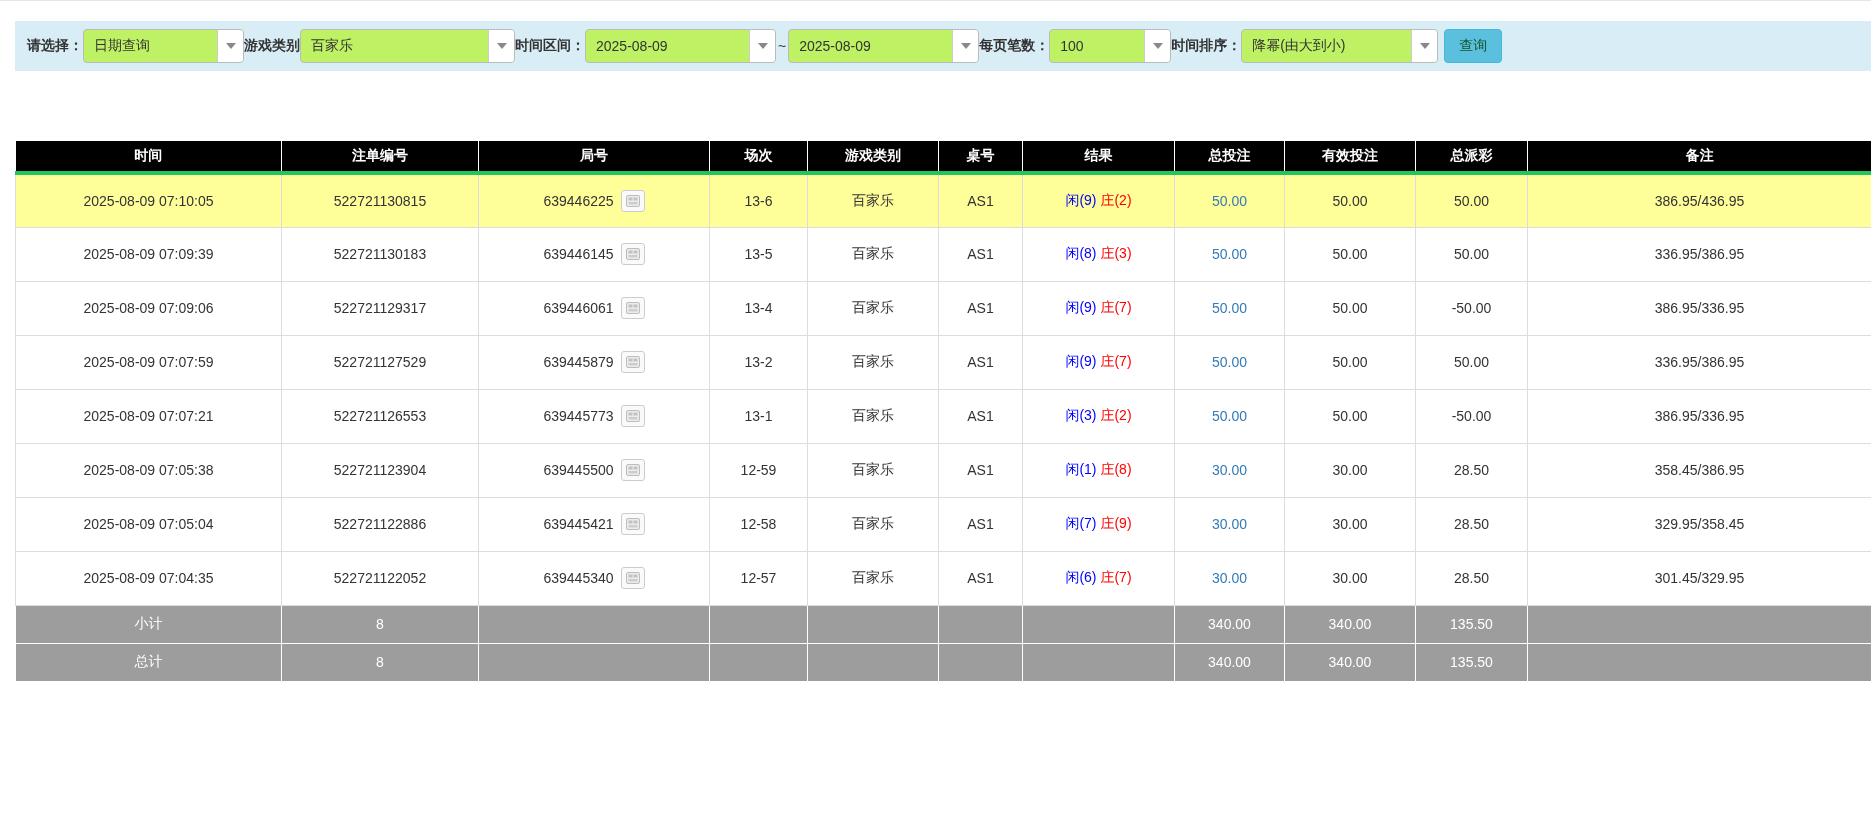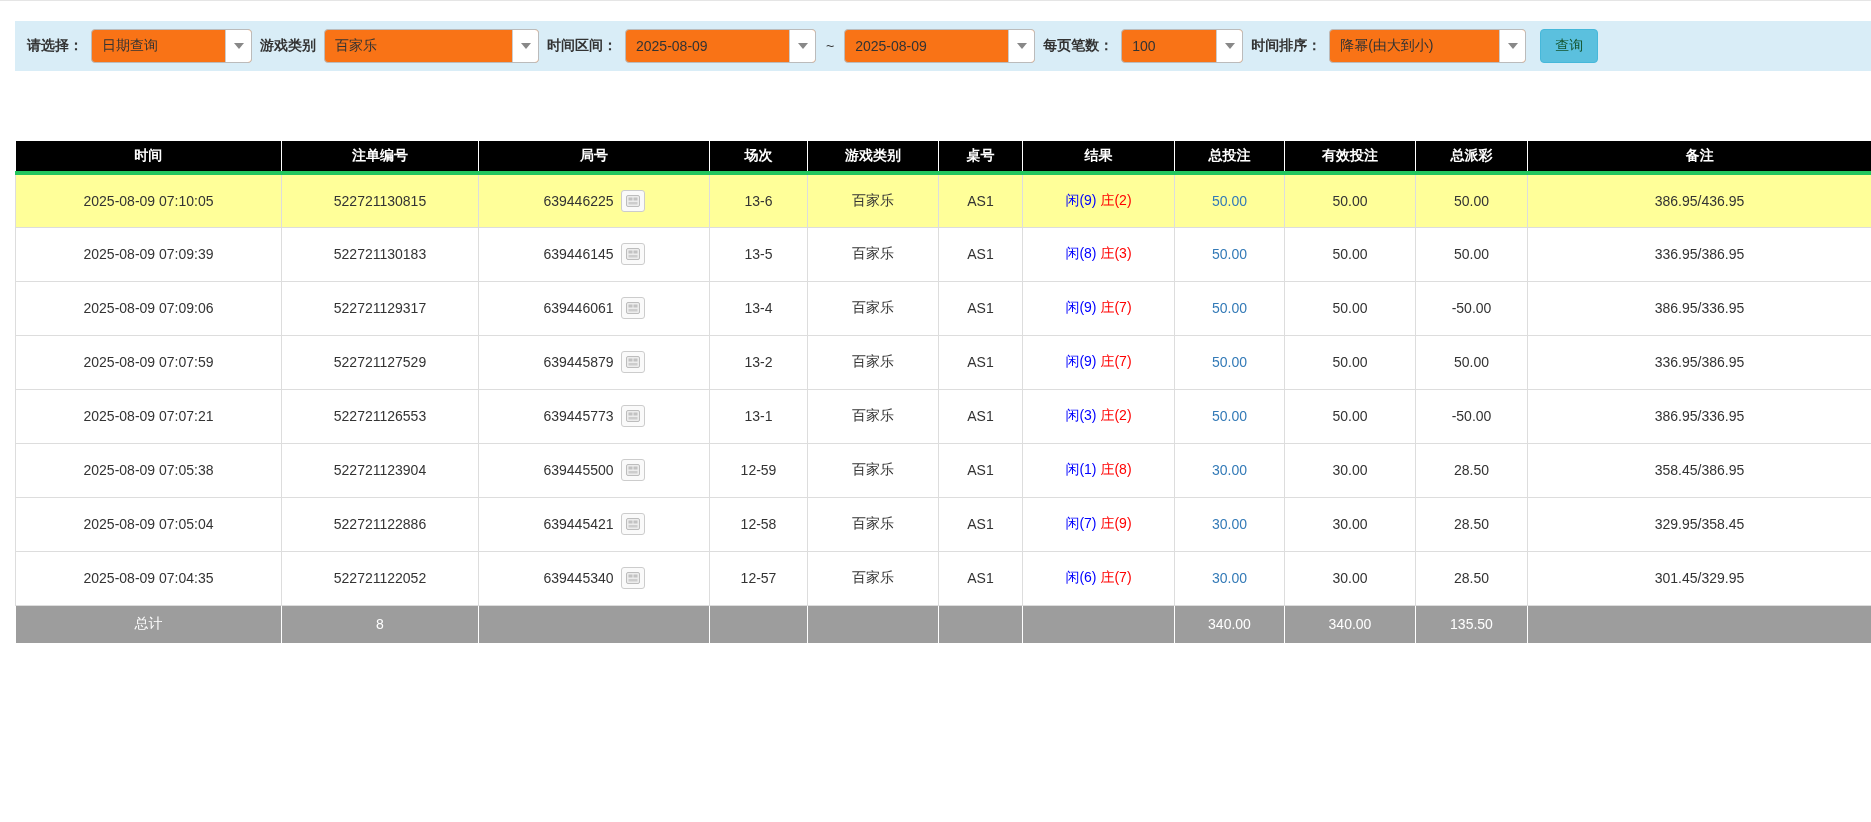--- a/index.html
+++ b/index.html
@@ -14,26 +14,26 @@
     font-size: 20px; color: #333; font-weight: 400;
     padding: 16px 0 12px 15px;
   }
   .title-divider { border: 0; border-top: 1px solid #e5e5e5; }
 
   .filter-bar {
     margin: 20px 0 0 15px;
     background: var(--filter_bar_bg, #d9edf7);
     height: 50px;
     display: flex; align-items: center;
-    padding: 0 12px; gap: 8px;
+    padding: 0 12px; 
     white-space: nowrap;
   }
   .flabel { font-weight: bold; color: #333; }
   .combo {
-    background: #f97316; border: 1px solid #bbb; border-radius: 4px;
+    background: #bef264; border: 1px solid #bbb; border-radius: 4px;
     height: 34px; display: inline-flex; align-items: center;
     cursor: pointer; overflow: hidden; flex: 0 0 auto;
   }
   .combo-text { flex: 1; padding: 0 10px; color: #333; overflow: hidden; }
   .combo-caret {
     width: 26px; height: 100%; border-left: 1px solid #ccc;
     display: flex; align-items: center; justify-content: center;
     background: #fff;
   }
   .caret {
@@ -339,28 +339,41 @@
           <td>AS1</td>
           <td><span class="result-player">闲(6)</span> <span class="result-banker">庄(7)</span></td>
           <td><span class="bet-link">30.00</span></td>
           <td>30.00</td>
           <td>28.50</td>
           <td>301.45/329.95</td>
         </tr>
       </tbody>
     <tfoot id="table-foot">
         <tr>
-          <td>总计</td>
+          <td>小计</td>
           <td>8</td>
           <td></td>
           <td></td>
           <td></td>
           <td></td>
           <td></td>
           <td>340.00</td>
           <td>340.00</td>
           <td>135.50</td>
           <td></td>
         </tr>
+        <tr>
+          <td>总计</td>
+          <td>8</td>
+          <td></td>
+          <td></td>
+          <td></td>
+          <td></td>
+          <td></td>
+          <td>340.00</td>
+          <td>340.00</td>
+          <td>135.50</td>
+          <td></td>
+        </tr>
       </tfoot>
   </table>
 
 </div>
 
 </body></html>

